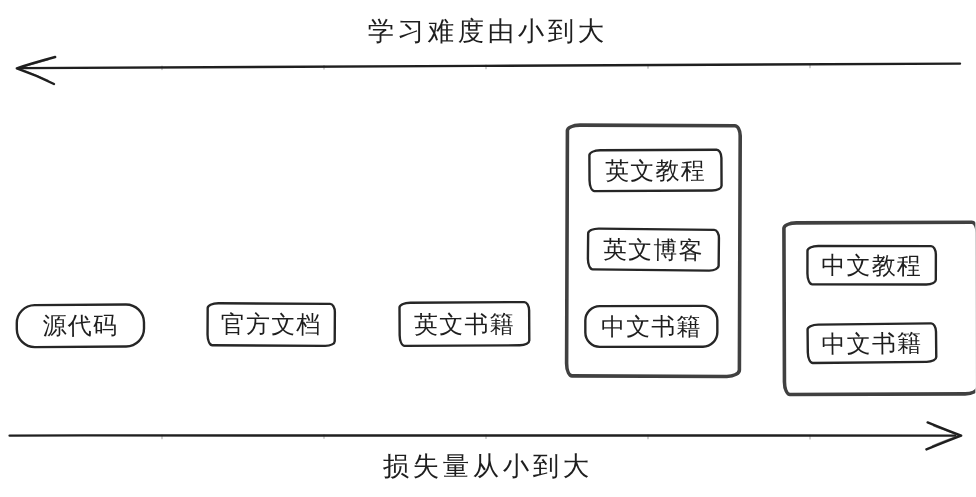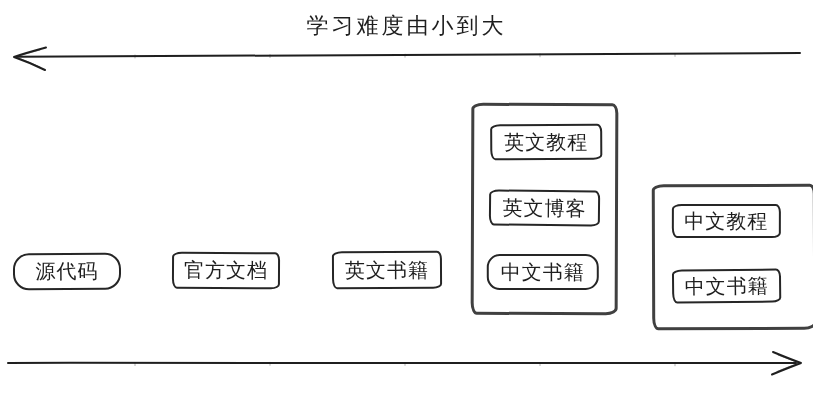--- a/index.html
+++ b/index.html
@@ -117,14 +117,15 @@
     </div>
   </div>
 
   <svg class="arrow bottom-arrow" viewBox="0 0 813 40" xmlns="http://www.w3.org/2000/svg">
     <path d="M8 18 C300 17.2 600 17.8 796 18"></path>
     <path d="M773 7 C784 11.5 794 15.5 801 18 C793 21 783 25 772 29.5"></path>
     <path class="thin" d="M778 10 C787 13.5 794 16 799 18 C792 20.5 784 23.5 777 26.5"></path>
     <path class="seam" d="M135 17.6 l0 3 M270 17.3 l0 3 M405 17.4 l0 3 M540 17.6 l0 3 M675 17.8 l0 3"></path>
   </svg>
 
+  <div class="axis-label bottom">损失量从小到大</div>
 
 </div>
 
 </body></html>

